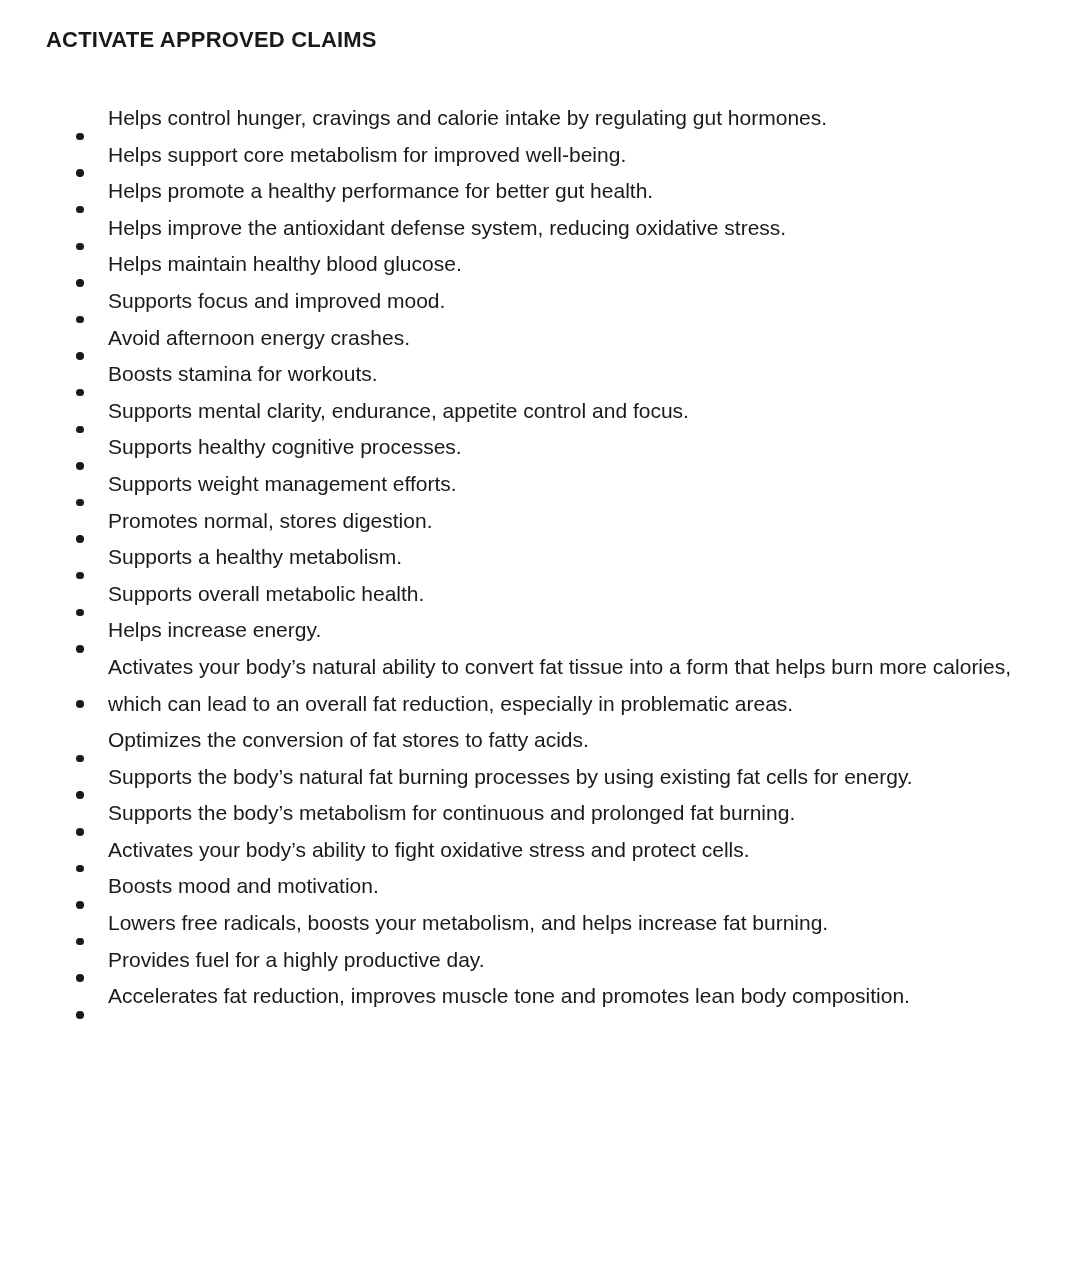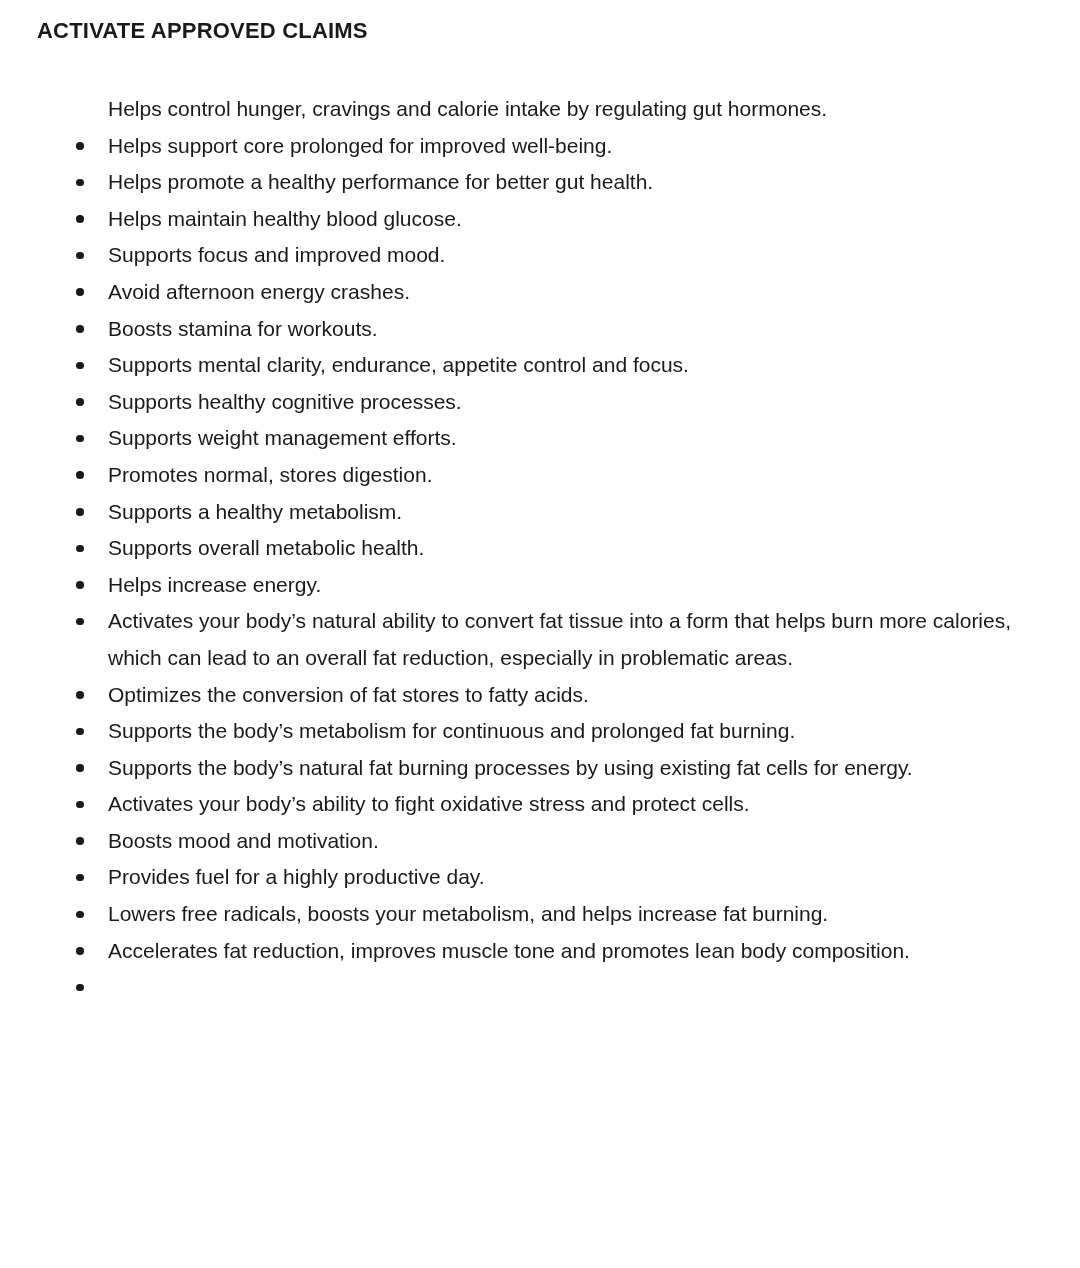--- a/index.html
+++ b/index.html
@@ -15,35 +15,35 @@
     overflow: hidden;
   }
   .page {
     box-sizing: border-box;
     width: 1080px;
     height: 1268px;
     padding: 13px 35px 0 33px;
     background: #ffffff;
   }
   .doc-title {
-    margin: 4px;
+    margin: 13px;
     font-size: 22px;
     font-weight: 700;
     line-height: 28px;
     color: #1a1a1a;
     letter-spacing: 0.2px;
   }
   ul.claims {
     list-style: none;
     margin: 46px 0 0 0;
     padding: 0;
   }
   ul.claims li.claim {
     display: flex;
-    align-items: flex-end;
+    align-items: center;
     font-size: 21px;
     line-height: 36.6px;
     color: #1a1a1a;
   }
   .claim .bullet {
     flex: 0 0 34px;
     width: 34px;
     margin-left: 41px;
     position: relative;
   }
@@ -67,25 +67,29 @@
 
 <div class="page">
   <h1 class="doc-title">ACTIVATE APPROVED CLAIMS</h1>
   <ul class="claims">
       <li class="claim">
         <span class="bullet"></span>
         <span class="claim-text">Helps control hunger, cravings and calorie intake by regulating gut hormones.</span>
       </li>
       <li class="claim">
         <span class="bullet"></span>
-        <span class="claim-text">Helps support core prolonged for improved well-being.</span>
+        <span class="claim-text">Helps support core metabolism for improved well-being.</span>
       </li>
       <li class="claim">
         <span class="bullet"></span>
         <span class="claim-text">Helps promote a healthy performance for better gut health.</span>
+      </li>
+      <li class="claim">
+        <span class="bullet"></span>
+        <span class="claim-text">Helps improve the antioxidant defense system, reducing oxidative stress.</span>
       </li>
       <li class="claim">
         <span class="bullet"></span>
         <span class="claim-text">Helps maintain healthy blood glucose.</span>
       </li>
       <li class="claim">
         <span class="bullet"></span>
         <span class="claim-text">Supports focus and improved mood.</span>
       </li>
       <li class="claim">
@@ -127,40 +131,40 @@
       <li class="claim">
         <span class="bullet"></span>
         <span class="claim-text">Activates your body’s natural ability to convert fat tissue into a form that helps burn more calories, which can lead to an overall fat reduction, especially in problematic areas.</span>
       </li>
       <li class="claim">
         <span class="bullet"></span>
         <span class="claim-text">Optimizes the conversion of fat stores to fatty acids.</span>
       </li>
       <li class="claim">
         <span class="bullet"></span>
-        <span class="claim-text">Supports the body’s metabolism for continuous and prolonged fat burning.</span>
+        <span class="claim-text">Supports the body’s natural fat burning processes by using existing fat cells for energy.</span>
       </li>
       <li class="claim">
         <span class="bullet"></span>
-        <span class="claim-text">Supports the body’s natural fat burning processes by using existing fat cells for energy.</span>
+        <span class="claim-text">Supports the body’s metabolism for continuous and prolonged fat burning.</span>
       </li>
       <li class="claim">
         <span class="bullet"></span>
         <span class="claim-text">Activates your body’s ability to fight oxidative stress and protect cells.</span>
       </li>
       <li class="claim">
         <span class="bullet"></span>
         <span class="claim-text">Boosts mood and motivation.</span>
       </li>
       <li class="claim">
         <span class="bullet"></span>
-        <span class="claim-text">Provides fuel for a highly productive day.</span>
+        <span class="claim-text">Lowers free radicals, boosts your metabolism, and helps increase fat burning.</span>
       </li>
       <li class="claim">
         <span class="bullet"></span>
-        <span class="claim-text">Lowers free radicals, boosts your metabolism, and helps increase fat burning.</span>
+        <span class="claim-text">Provides fuel for a highly productive day.</span>
       </li>
       <li class="claim">
         <span class="bullet"></span>
         <span class="claim-text">Accelerates fat reduction, improves muscle tone and promotes lean body composition.</span>
       </li>
     </ul>
 </div>
 
 </body></html>

